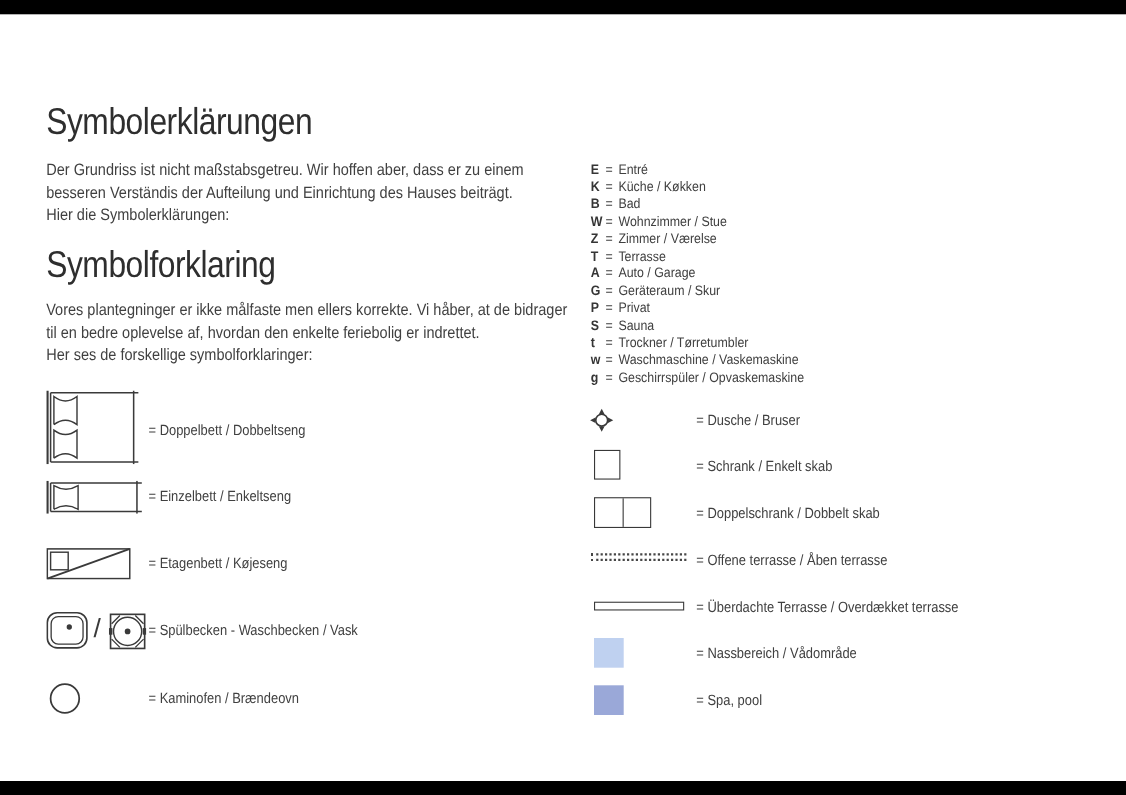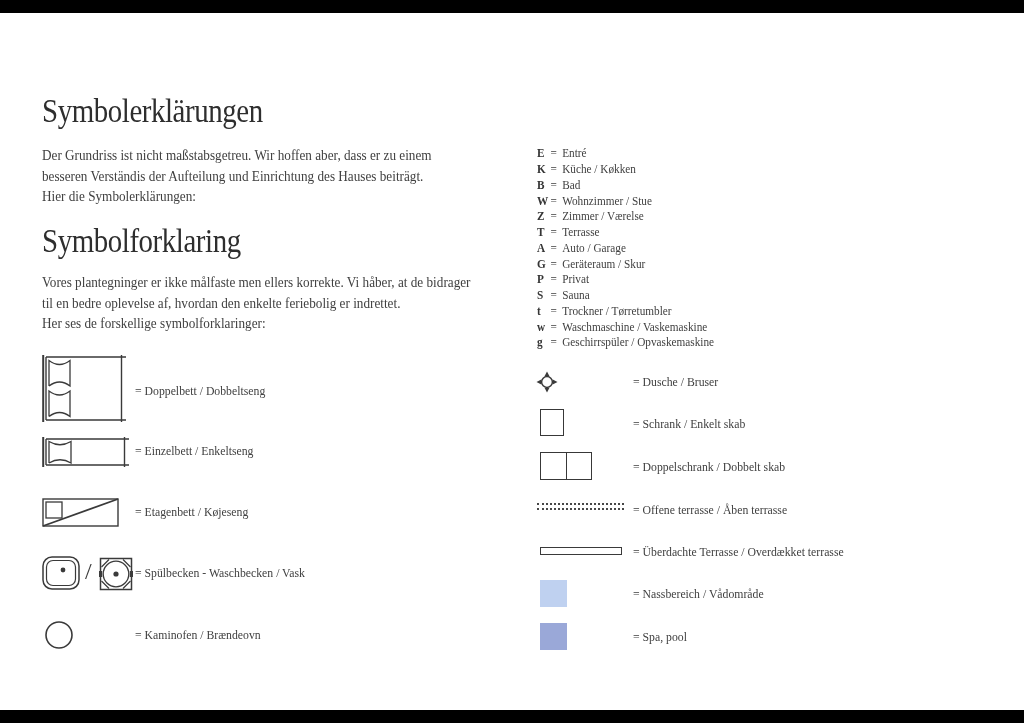--- a/index.html
+++ b/index.html
@@ -1,20 +1,20 @@
 <!DOCTYPE html>
 <html><head>
 <meta charset="utf-8">
 <style>
   * { margin:0; padding:0; box-sizing:border-box; }
   html,body { background:#ffffff; }
   .page {
     position:relative; width:1024px; height:723px; margin:0 auto;
     background:#ffffff; overflow:hidden;
-    font-family:Liberation Serif, serif; color:#3d3d3d;
+    font-family:Liberation Sans, sans-serif; color:#3d3d3d;
   }
   .bar { position:absolute; left:0; width:1024px; height:13px; background:#000; }
   .bar.top { top:0; }
   .bar.bottom { bottom:0; }
 
   .h-title {
     position:absolute; left:42px; font-size:34px; font-weight:500; color:#2e2e2e;
     letter-spacing:-0.5px; transform:scaleX(0.85); transform-origin:0 0; white-space:nowrap;
   }
   #title-de { top:92px; }

